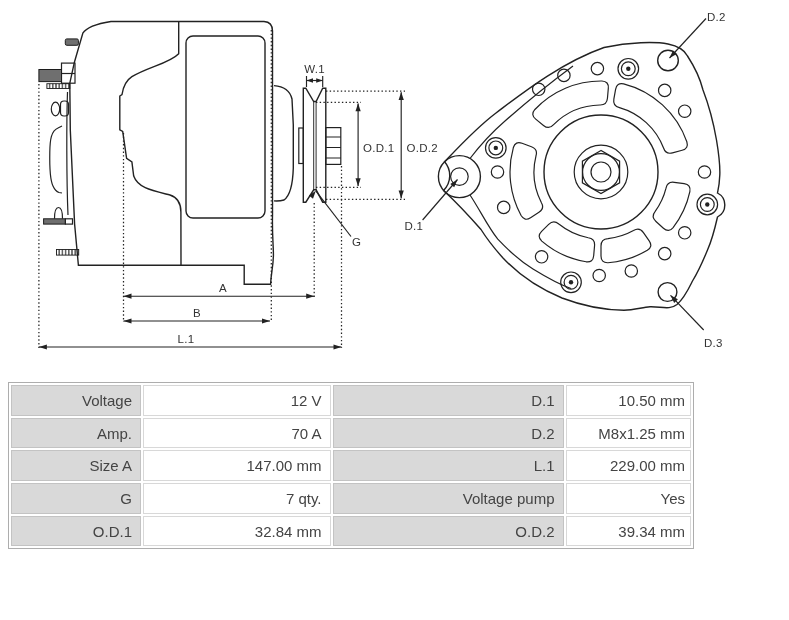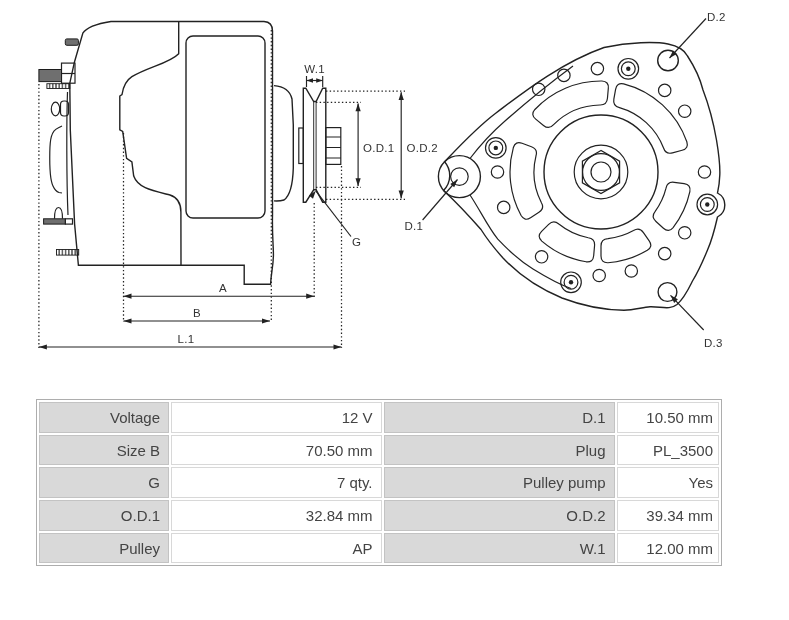--- a/index.html
+++ b/index.html
@@ -1,28 +1,28 @@
 <!DOCTYPE html>
 <html><head>
 <meta charset="utf-8">
 <style>
 html,body { margin:0; padding:0; background:#ffffff; }
 .page { position:relative; width:789px; height:620px; background:#fff; overflow:hidden;
         font-family:"Liberation Sans", sans-serif; }
 svg .lbl { font-family:"Liberation Sans", sans-serif; font-size:11.5px; fill:#333;
            letter-spacing:0.3px; }
-table { position:absolute; left:8px; top:399px; width:686px; border-collapse:separate;
+table { position:absolute; left:8px; top:382px; width:686px; border-collapse:separate;
         border-spacing:2px; border:1px solid #adadad; table-layout:fixed;
-        font-family:"Liberation Sans", sans-serif;margin-left:28px; }
+        font-family:"Liberation Sans", sans-serif; }
 td { height:28.7px; font-size:15px; color:#444; text-align:right; vertical-align:middle;
      padding:0 8px 0 0; }
 td.l { background:#d9d9d9; border:1px solid #c3c3c3; }
 td.v { background:#ffffff; border:1px solid #d8d8d8; }
 td.c1 { width:120px; }
-td.c2 { width:177.5px;padding-left:23px; }
+td.c2 { width:177.5px; }
 td.c3 { width:221px; }
 td.c4 { width:auto; padding-right:5px;padding-left:28px; }
 </style>
 </head>
 <body>
 <div class="page">
 <svg width="789" height="385" viewBox="0 0 789 385">
 <defs>
 <pattern id="hatch" width="3.2" height="6" patternUnits="userSpaceOnUse">
 <path d="M1.6 0V6" stroke="#1c1c1c" stroke-width="1.1"></path>
@@ -159,38 +159,38 @@
 </svg>
 <table>
       <tbody>
         <tr>
           <td class="l c1">Voltage</td>
           <td class="v c2">12 V</td>
           <td class="l c3">D.1</td>
           <td class="v c4">10.50 mm</td>
         </tr>
 <tr>
-          <td class="l c1">Size B</td>
-          <td class="v c2">70.50 mm</td>
-          <td class="l c3">Plug</td>
-          <td class="v c4">PL_3500</td>
+          <td class="l c1">Amp.</td>
+          <td class="v c2">70 A</td>
+          <td class="l c3">D.2</td>
+          <td class="v c4">M8x1.25 mm</td>
+        </tr>
+<tr>
+          <td class="l c1">Size A</td>
+          <td class="v c2">147.00 mm</td>
+          <td class="l c3">L.1</td>
+          <td class="v c4">229.00 mm</td>
         </tr>
 <tr>
           <td class="l c1">G</td>
           <td class="v c2">7 qty.</td>
-          <td class="l c3">Pulley pump</td>
+          <td class="l c3">Voltage pump</td>
           <td class="v c4">Yes</td>
         </tr>
 <tr>
           <td class="l c1">O.D.1</td>
           <td class="v c2">32.84 mm</td>
           <td class="l c3">O.D.2</td>
           <td class="v c4">39.34 mm</td>
         </tr>
-<tr>
-          <td class="l c1">Pulley</td>
-          <td class="v c2">AP</td>
-          <td class="l c3">W.1</td>
-          <td class="v c4">12.00 mm</td>
-        </tr>
       </tbody>
     </table>
 </div>
 
 </body></html>

